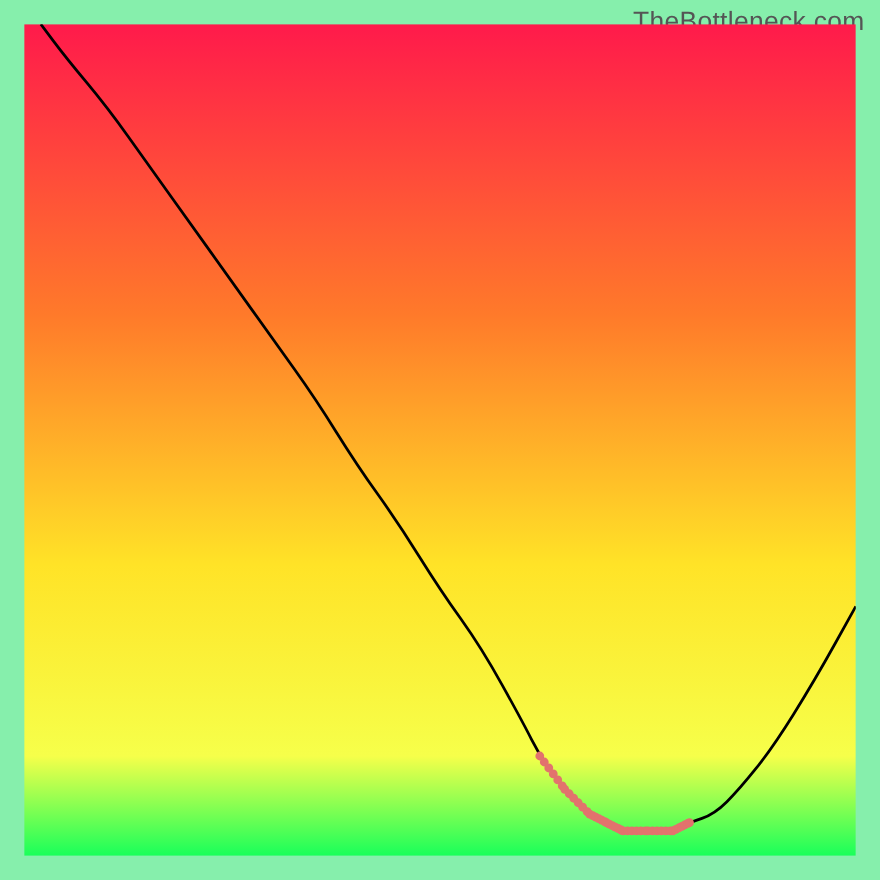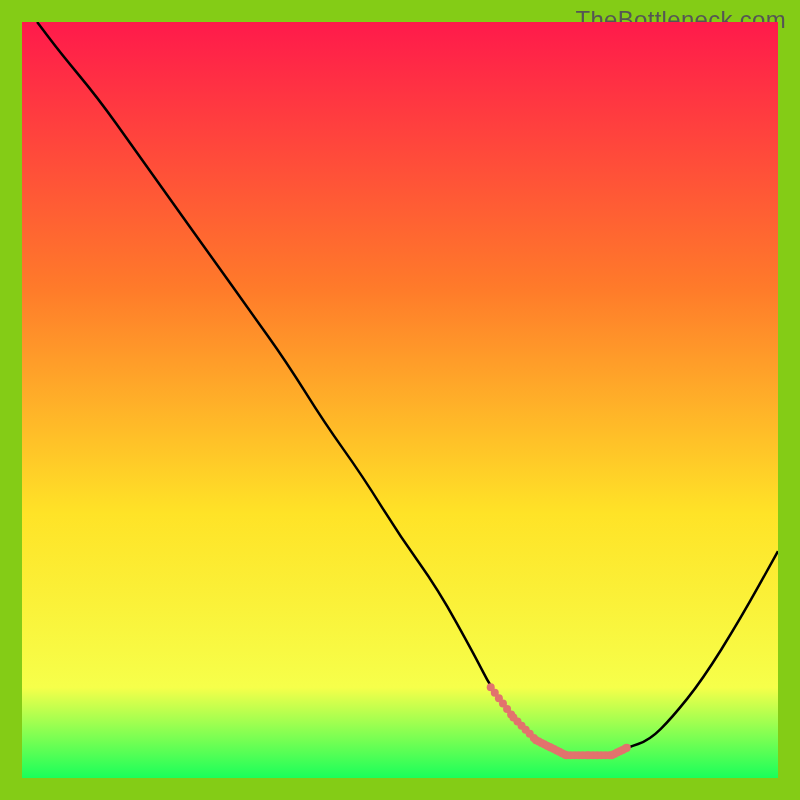--- a/index.html
+++ b/index.html
@@ -1,20 +1,20 @@
 <!DOCTYPE html>
 <html><head>
 <meta charset="utf-8">
 <style>
   * { margin: 0; padding: 0; box-sizing: border-box; }
   html, body { width: 800px; height: 800px; overflow: hidden; }
   .frame {
     width: 800px;
     height: 800px;
-    background: #84cc16;
+    background: #86efac;
     position: relative;
   }
   .watermark {
     position: absolute;
     top: 6px;
     right: 14px;
     color: #555;
     font-family: Arial, Helvetica, sans-serif;
     font-size: 24px;
     font-weight: 500;

